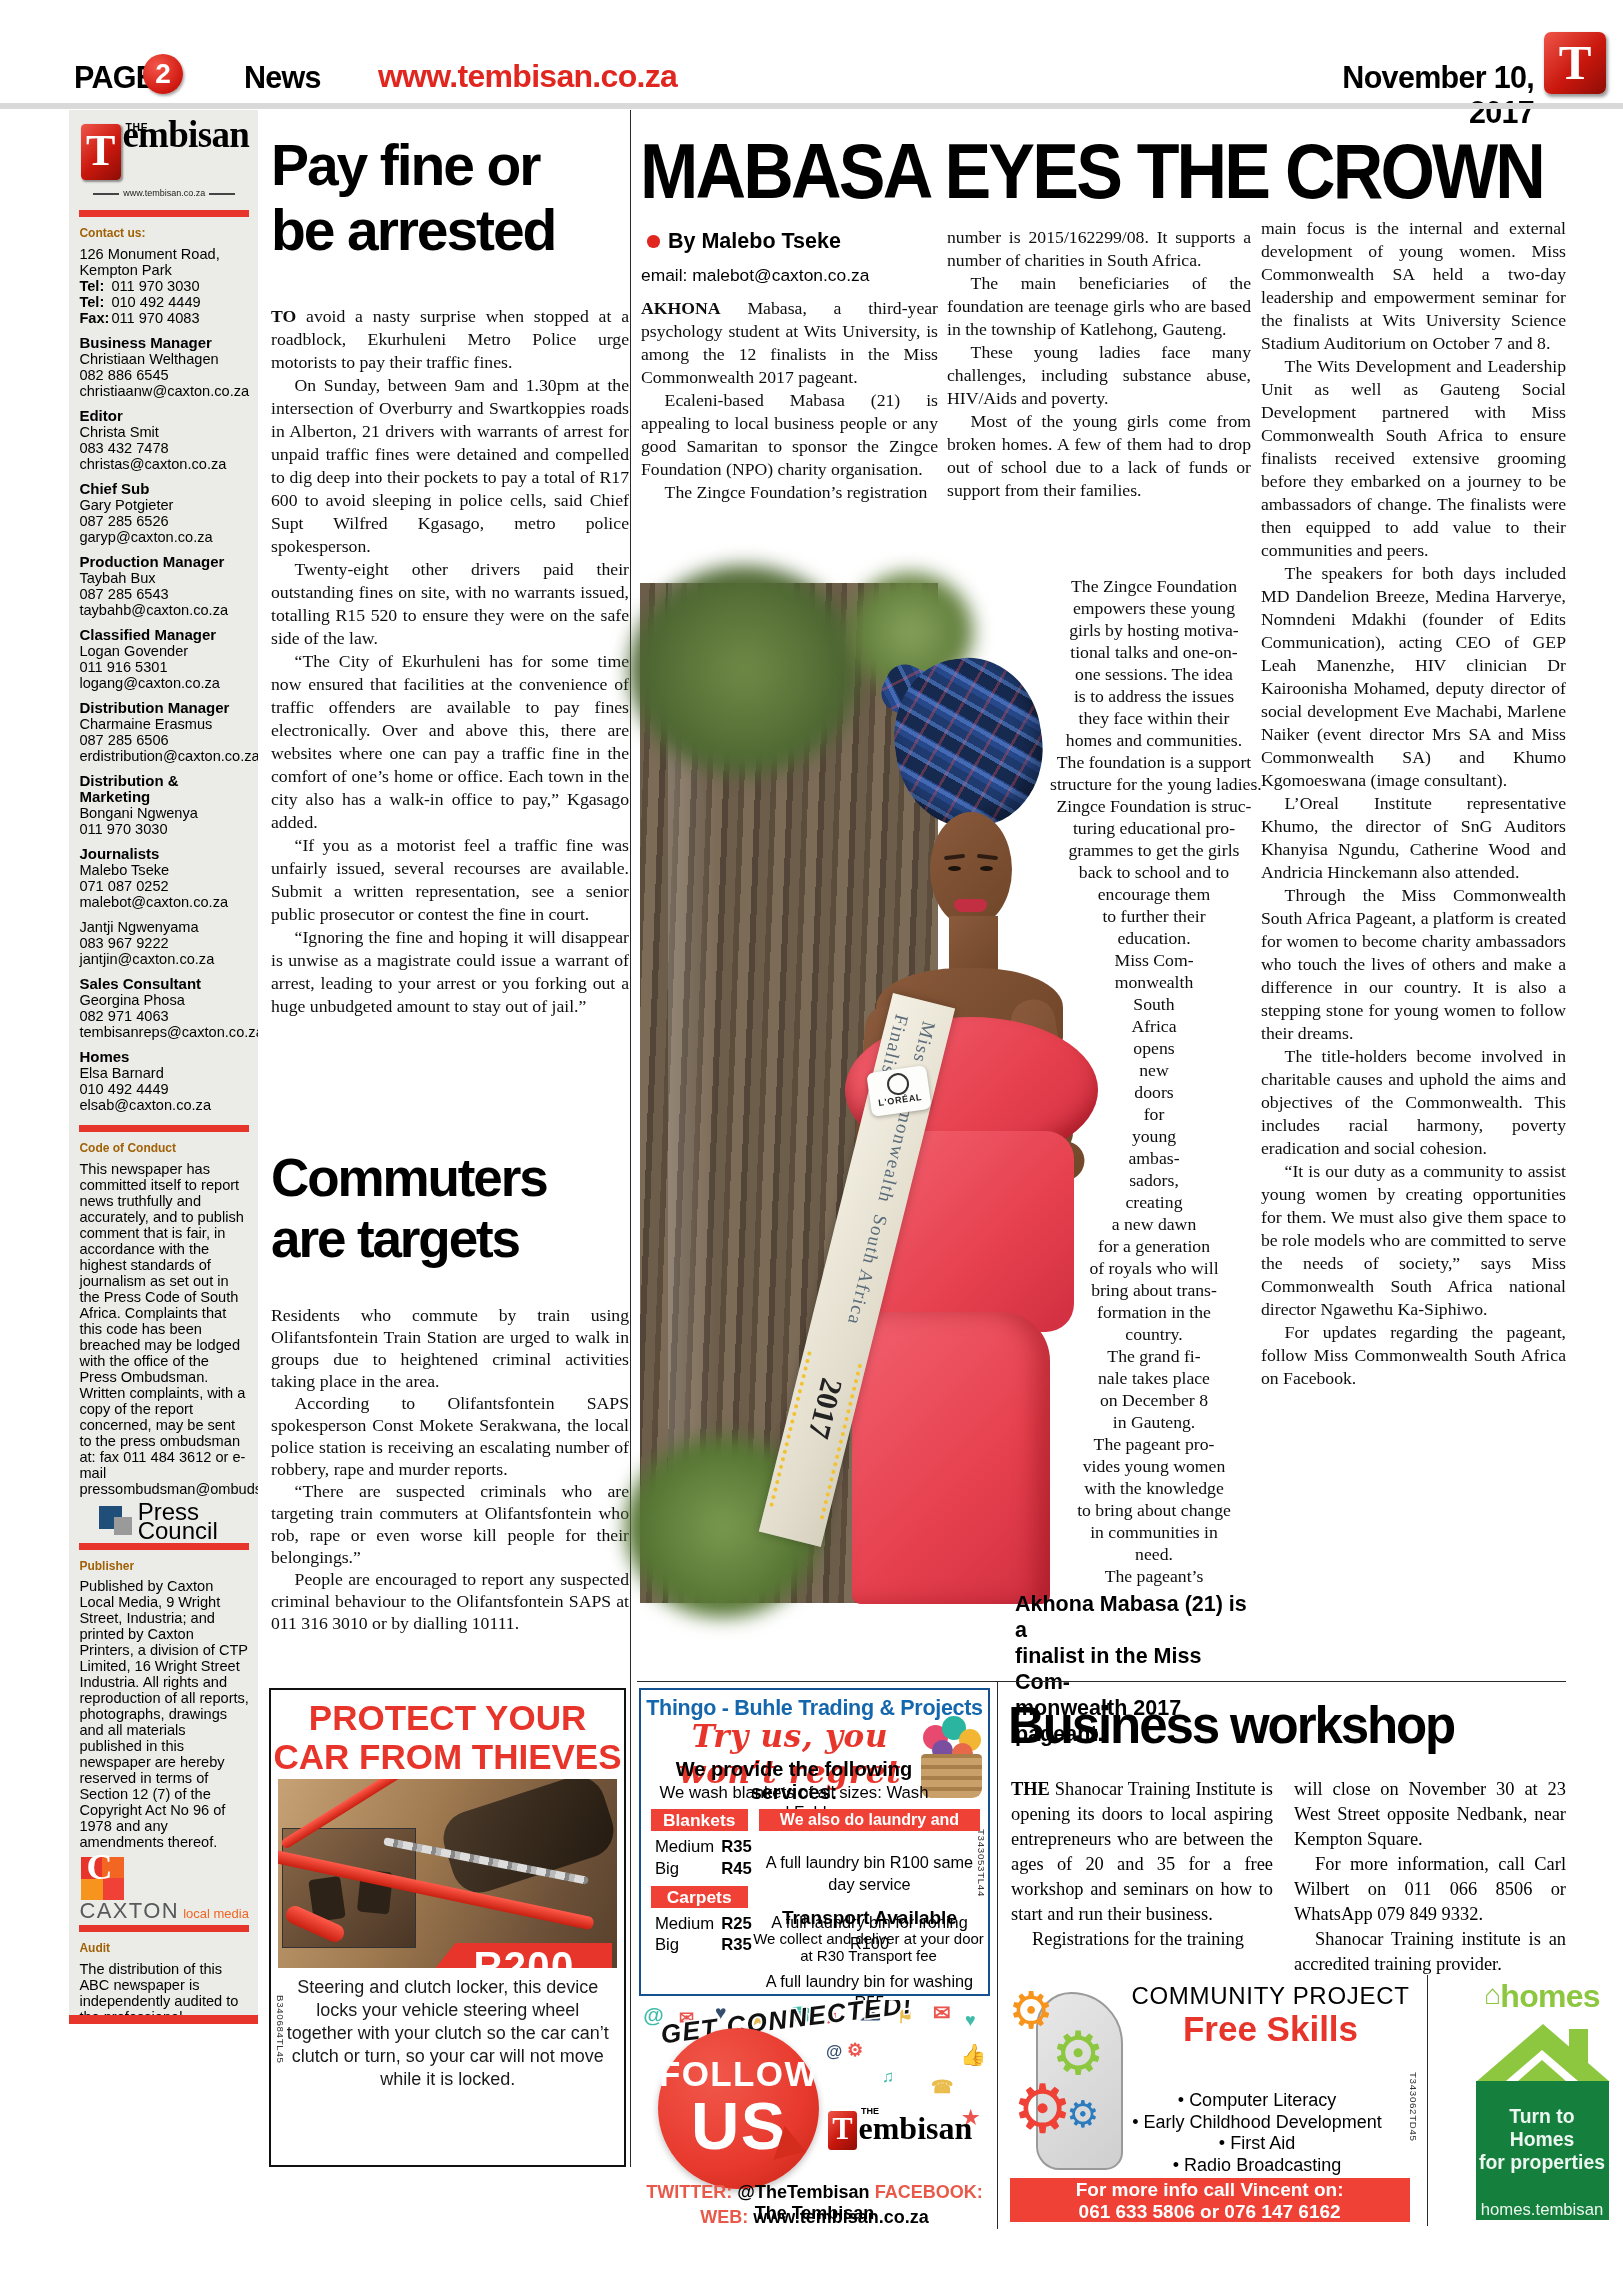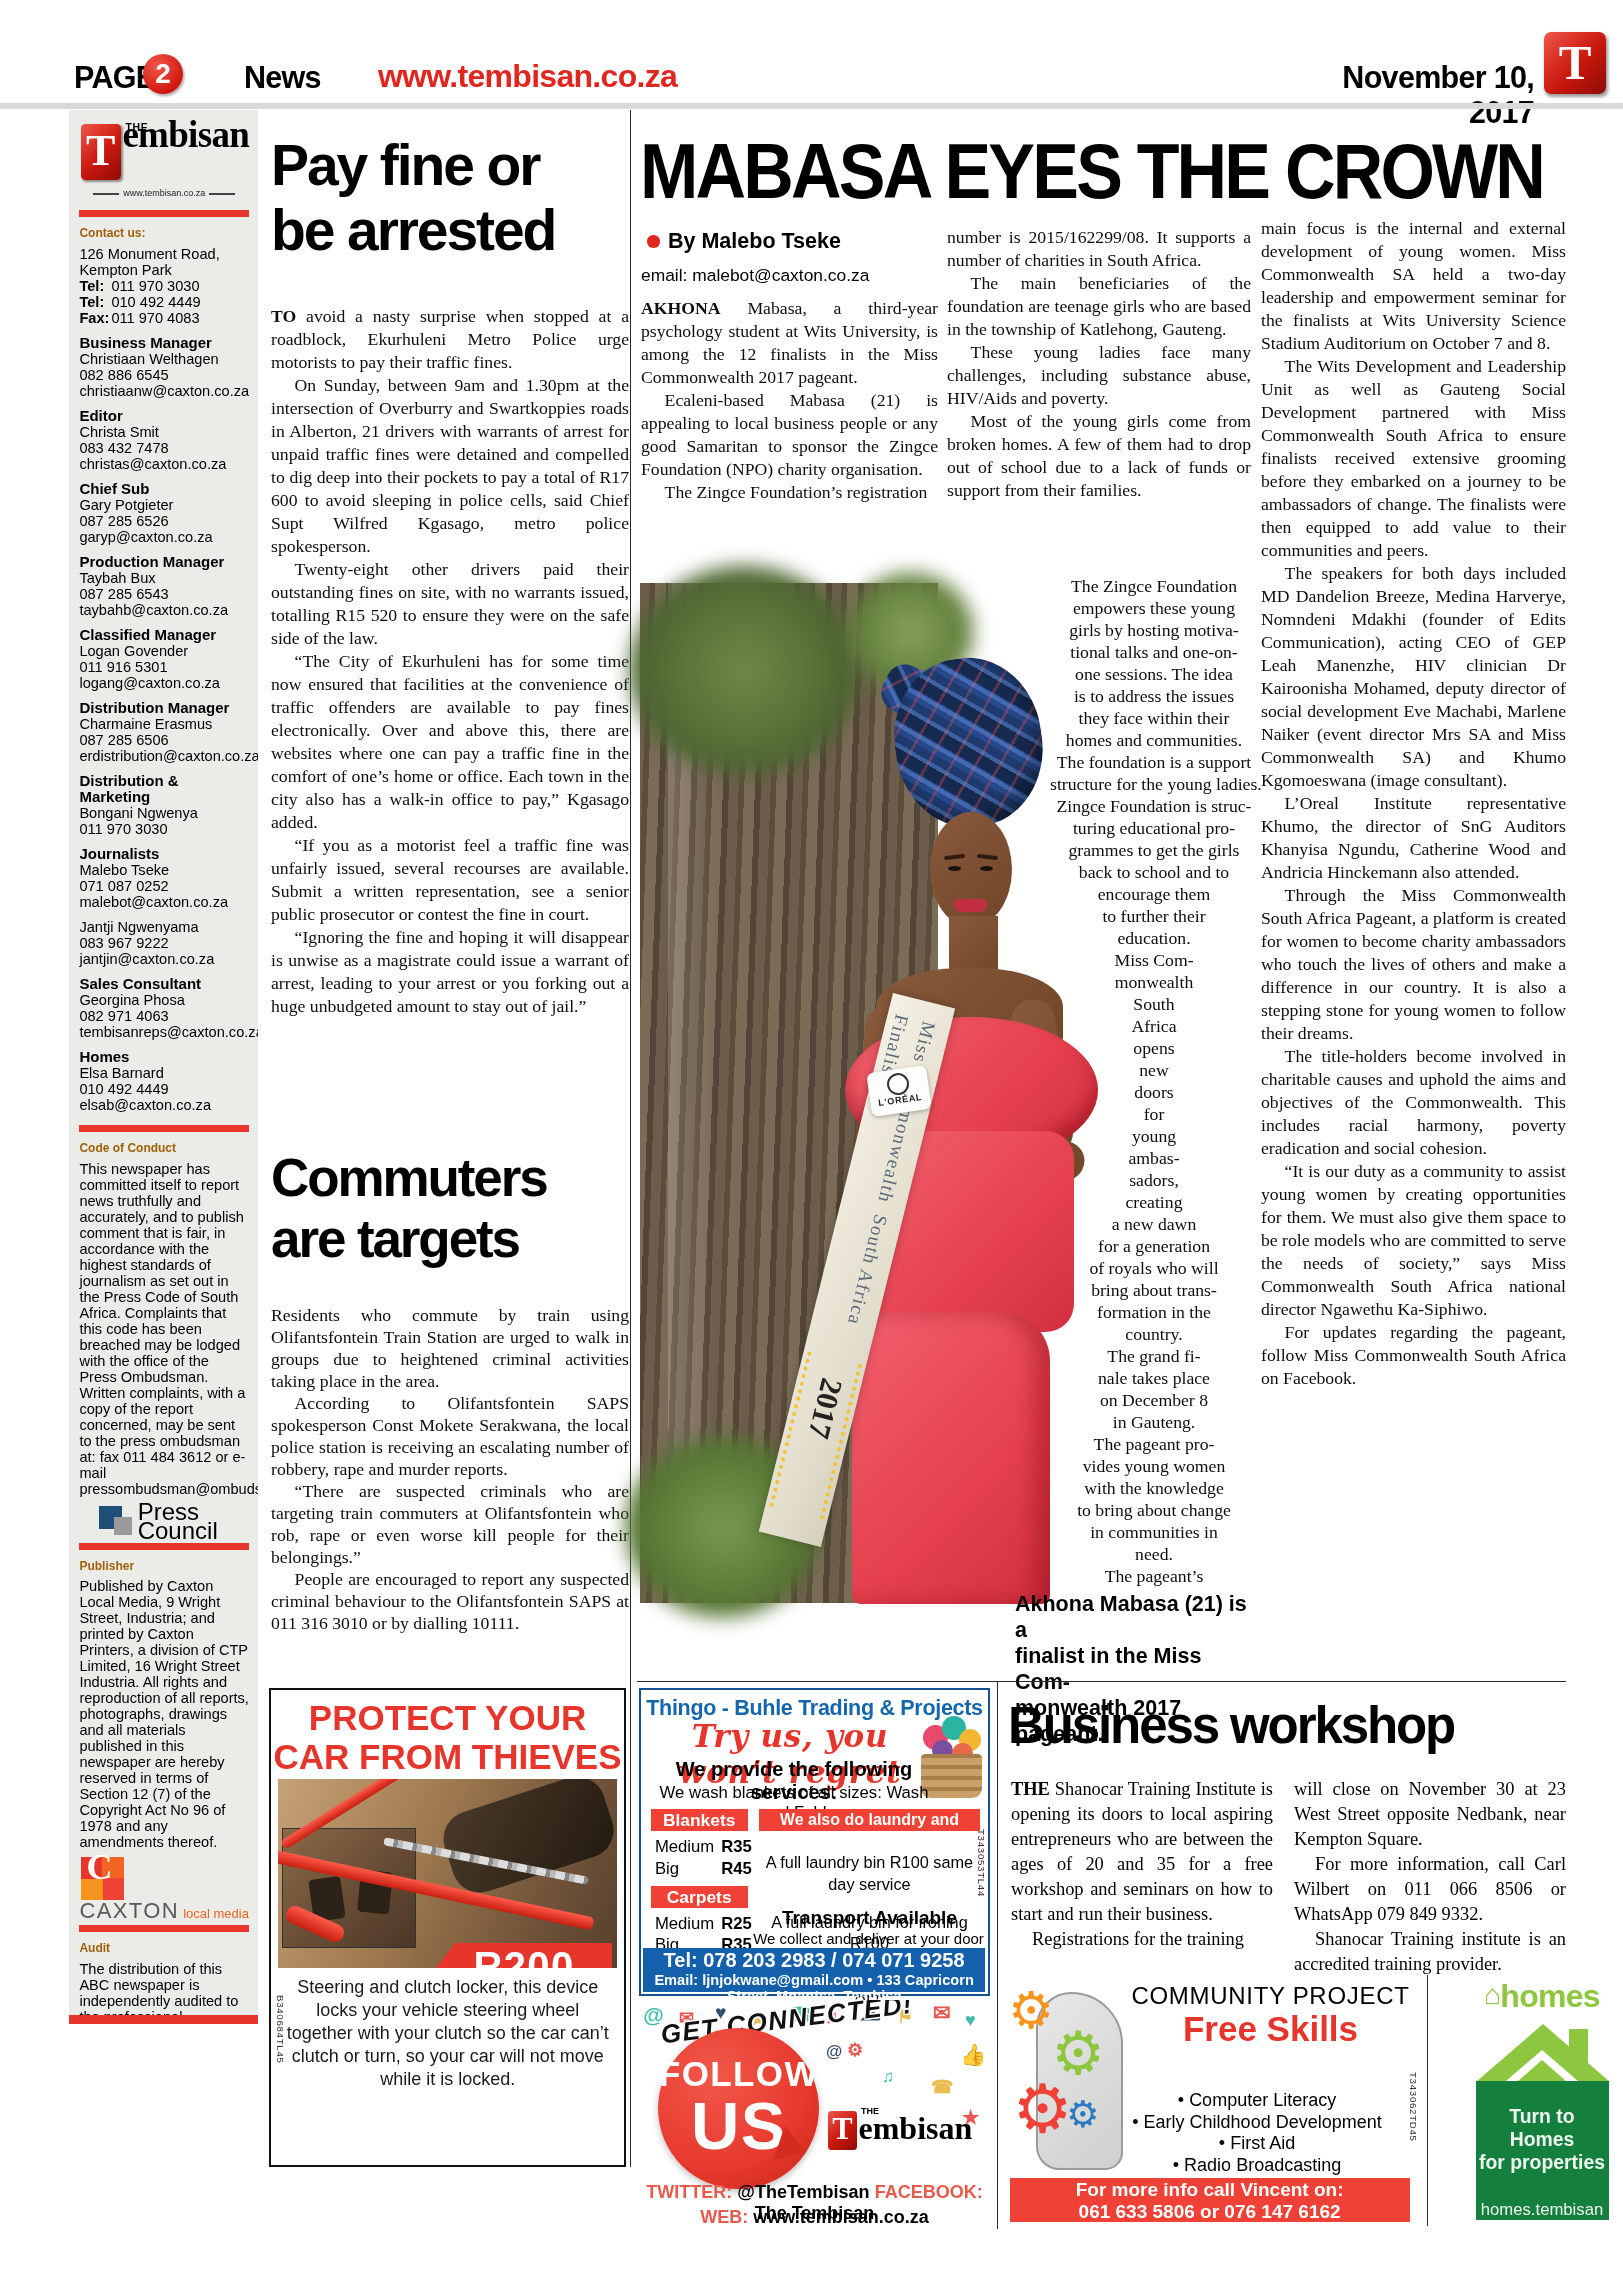--- a/index.html
+++ b/index.html
@@ -529,24 +529,20 @@
 
     <div class="abs red-banner" style="left:118px;top:119px;width:221px;height:22px;font-size:16px;line-height:22px;">We also do laundry and ironing</div>
     <div class="abs th-line" style="left:114px;top:146px;width:229px;">
         <p>A full laundry bin R100 same day service</p>
         <p>A full laundry bin for ironing R100</p>
         <p>A full laundry bin for washing R55</p>
       </div>
     <div class="abs th-h" style="left:114px;top:217px;width:229px;font-size:19px;">Transport Available</div>
     <div class="abs" style="left:111px;top:240px;width:233px;font-size:15px;text-align:center;">We collect and deliver at your door at R30 Transport fee</div>
 
-    <div class="th-blue">
-      <div style="font-size:20px;margin-top:1.4px;">Tel: 078 203 2983 / 074 071 9258</div>
-      <div style="font-size:14.6px;">Email: ljnjokwane@gmail.com • 133 Capricorn Street, Mqantsa, Tembisa</div>
-    </div>
     <div class="abs vcode" style="left:335px;top:139px;">T343053TL44</div>
   </div>
 
   <div class="abs follow" style="left:639px;top:2000px;width:351px;height:230px;">
     <span class="collage-icon" style="left:4.2px;top:2.8px;color:#2bb5a0;font-size:21px;">@</span>
     <span class="collage-icon" style="left:40px;top:7px;color:#e8433a;font-size:18px;">✉</span>
     <span class="collage-icon" style="left:76px;top:1.4px;color:#1e3a5f;font-size:19.4px;">♥</span>
     <span class="collage-icon" style="left:111px;top:8.3px;color:#e8b53a;font-size:18px;">★</span>
     <span class="collage-icon" style="left:149px;top:2.8px;color:#2bb5a0;font-size:19.4px;">☎</span>
     <span class="collage-icon" style="left:186px;top:7px;color:#e8433a;font-size:18px;">♫</span>

